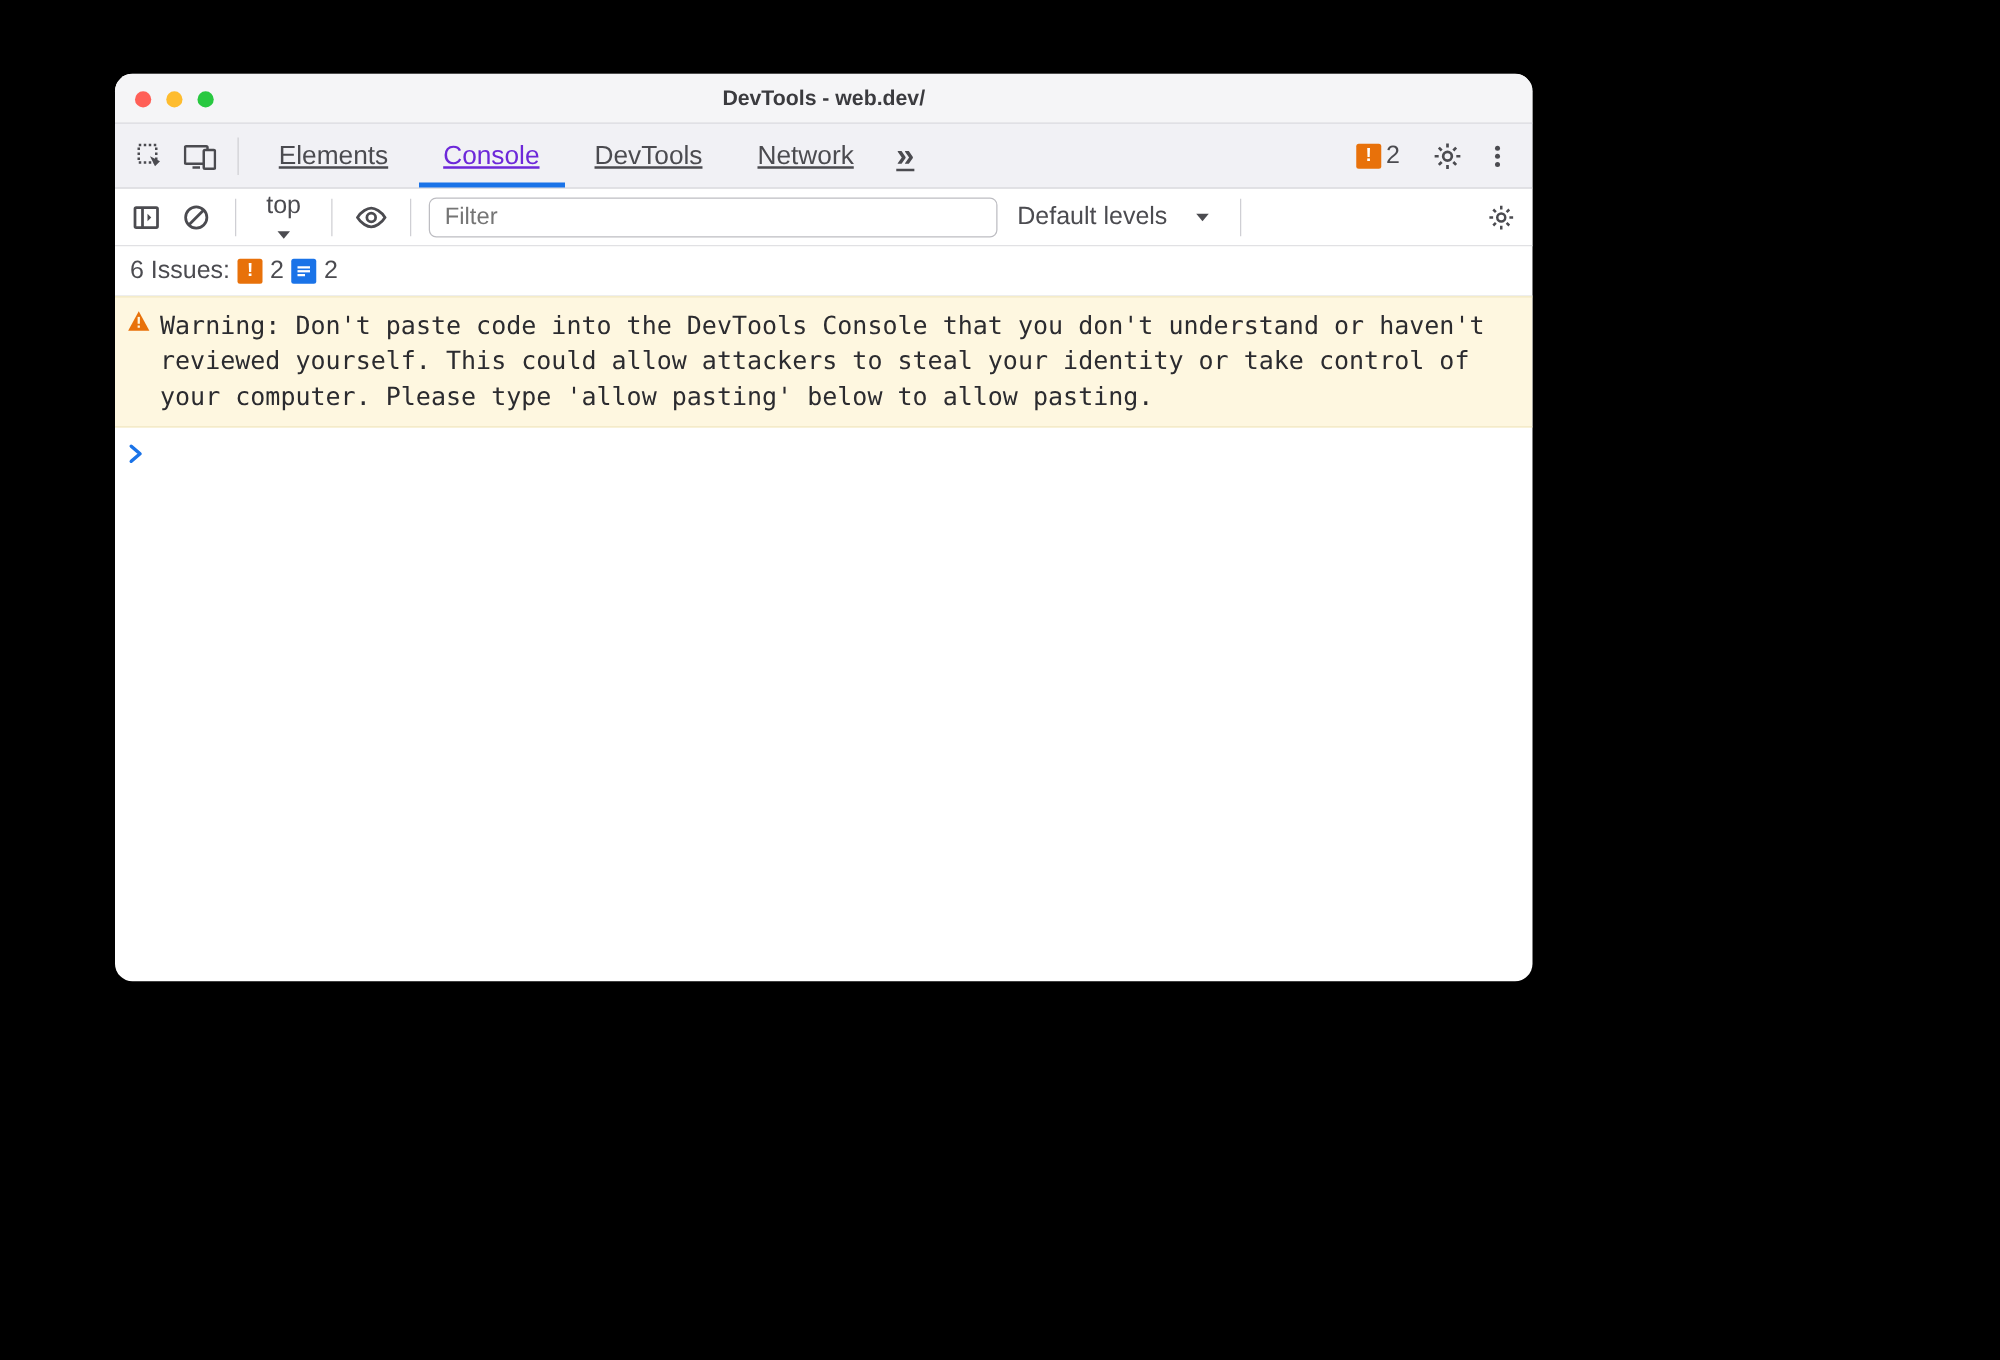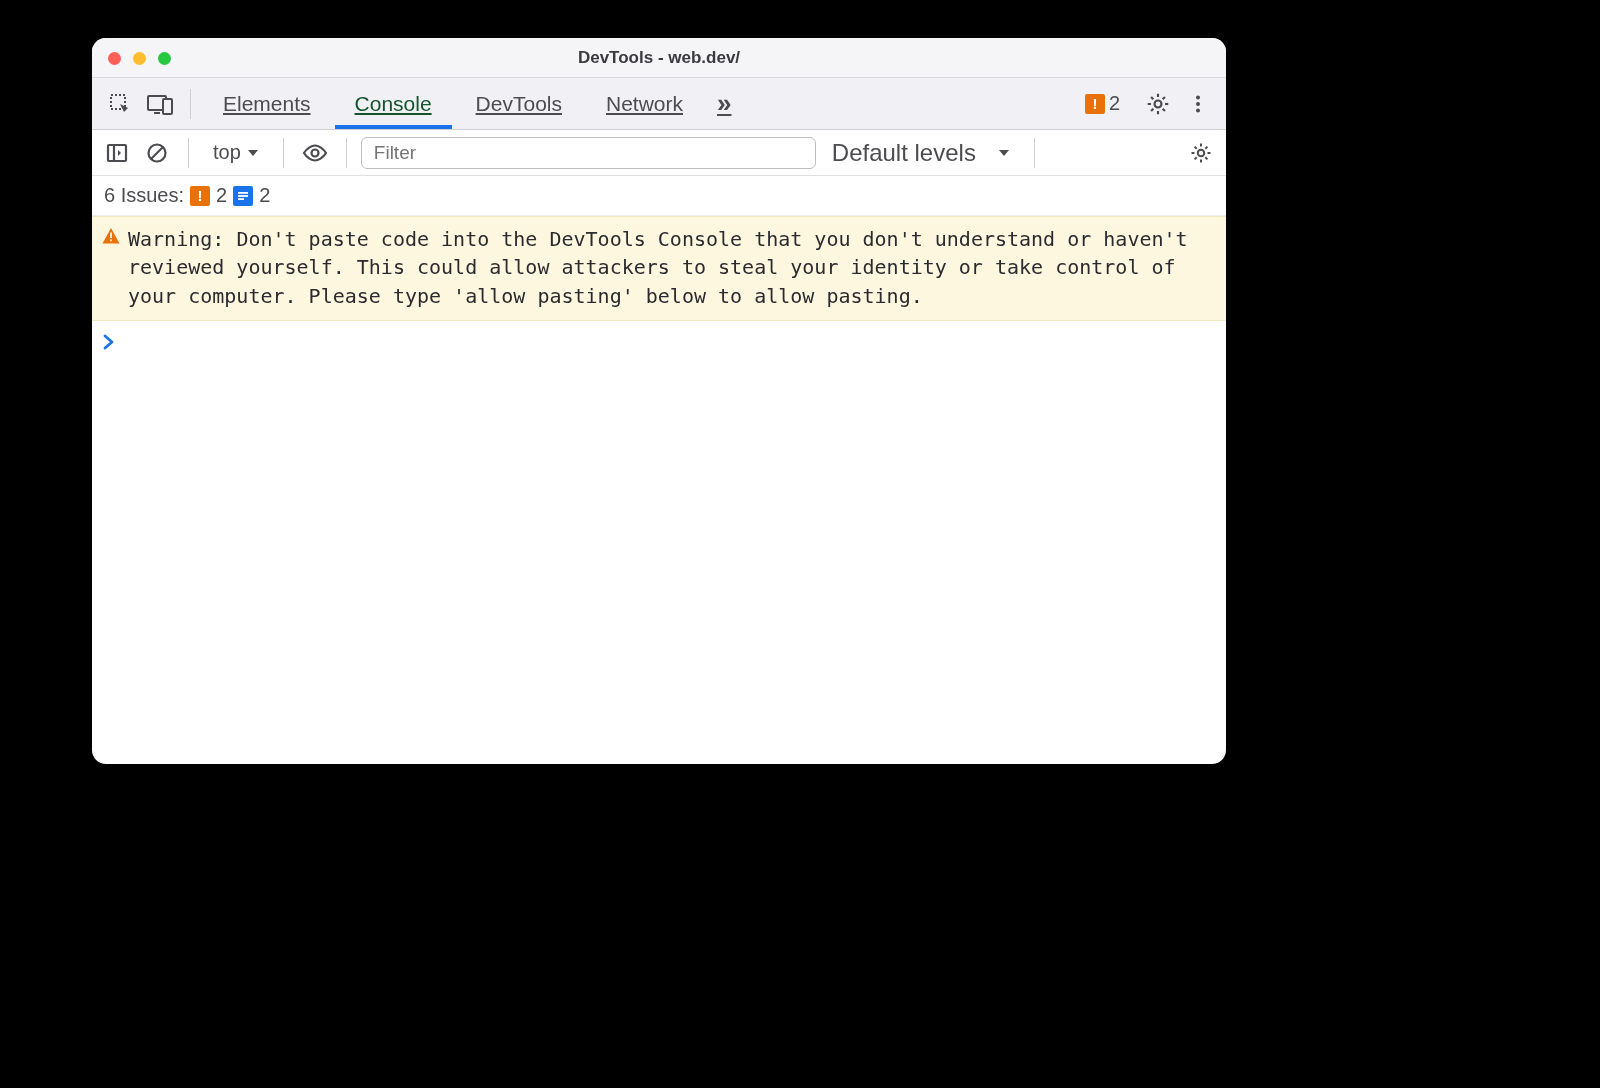--- a/index.html
+++ b/index.html
@@ -4,21 +4,21 @@
 <style>
   * { box-sizing: border-box; margin: 0; padding: 0; }
   body {
     width: 1600px; height: 1088px;
     background: #000;
     font-family: -apple-system, "Helvetica Neue", Arial, sans-serif;
     display: flex; align-items: flex-start; justify-content: flex-start;
   }
   .window {
     position: absolute;
-    left: 92px; top: 38px;
+    left: 92px; top: 59px;
     width: 1134px; height: 726px;
     background: #fff;
     border-radius: 14px;
     box-shadow: 0 25px 55px rgba(0,0,0,0.55), 0 0 0 1px rgba(0,0,0,0.05);
     overflow: hidden;
     display: flex; flex-direction: column;
   }
   
   .titlebar {
     height: 40px;
@@ -61,21 +61,21 @@
   .tab {
     height: 100%;
     display: flex; align-items: center;
     padding: 0 20px;
     font-size: 21px;
     color: #4b4b50;
     cursor: default;
     text-decoration: underline;
   }
   .tab.active {
-    color: #14532d;
+    color: #6d28d9;
     box-shadow: inset 0 -4px 0 #1a73e8;
   }
   .more-tabs { padding: 0 10px; color:#4b4b50; }
   .tabstrip .spacer { flex: 1; }
   .badge-error {
     display: inline-flex; align-items: center; justify-content: center;
     width: 20px; height: 20px; background: #e8710a; color: #fff;
     font-size: 15px; font-weight: 700; border-radius: 2px;
   }
   .badge-info {
@@ -96,34 +96,34 @@
     background: #fff;
   }
   .ct-btn {
     width: 34px; height: 34px;
     display:flex; align-items:center; justify-content:center;
     color:#4b4b50;
   }
   .ctx-selector {
     display:flex; align-items:center; gap:6px;
     padding: 0 10px;
-    font-size: 20px; color:#4b4b50;
+    font-size: 20px; color:#4b4b50;flex-direction:column;
   }
   .filter-input {
     flex: 0 0 455px;
     height: 32px;
     border: 1px solid #bdbdc2;
     border-radius: 6px;
     padding: 0 12px;
     font-size: 19px; color:#7f1d1d;
     background:#fff;
   }
   .levels {
     display:flex; align-items:center; gap:22px;
-    font-size: 24px; color:#4b4b50;
+    font-size: 20px; color:#4b4b50;
     padding: 0 10px;
   }
   .console-toolbar .spacer { flex:1; }
   
   .issues-row {
     height: 40px;
     display:flex; align-items:center;
     padding: 0 12px; gap: 6px;
     font-size: 20px; color:#4b4b50;
     border-bottom: 1px solid #eee;

